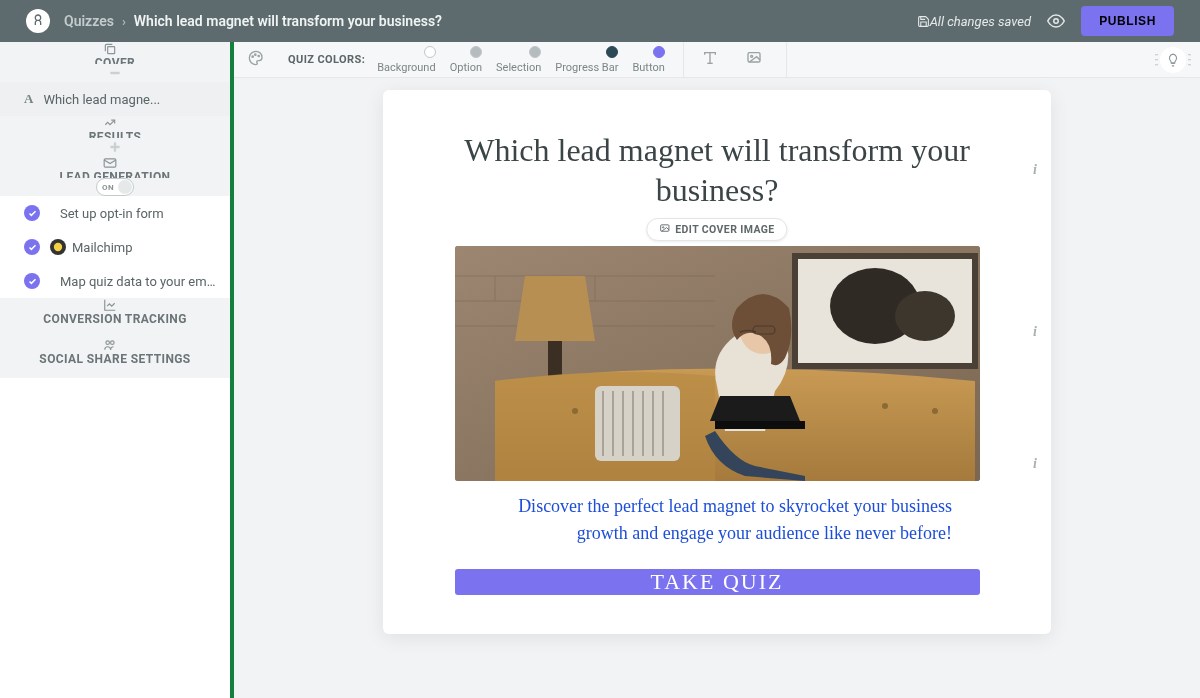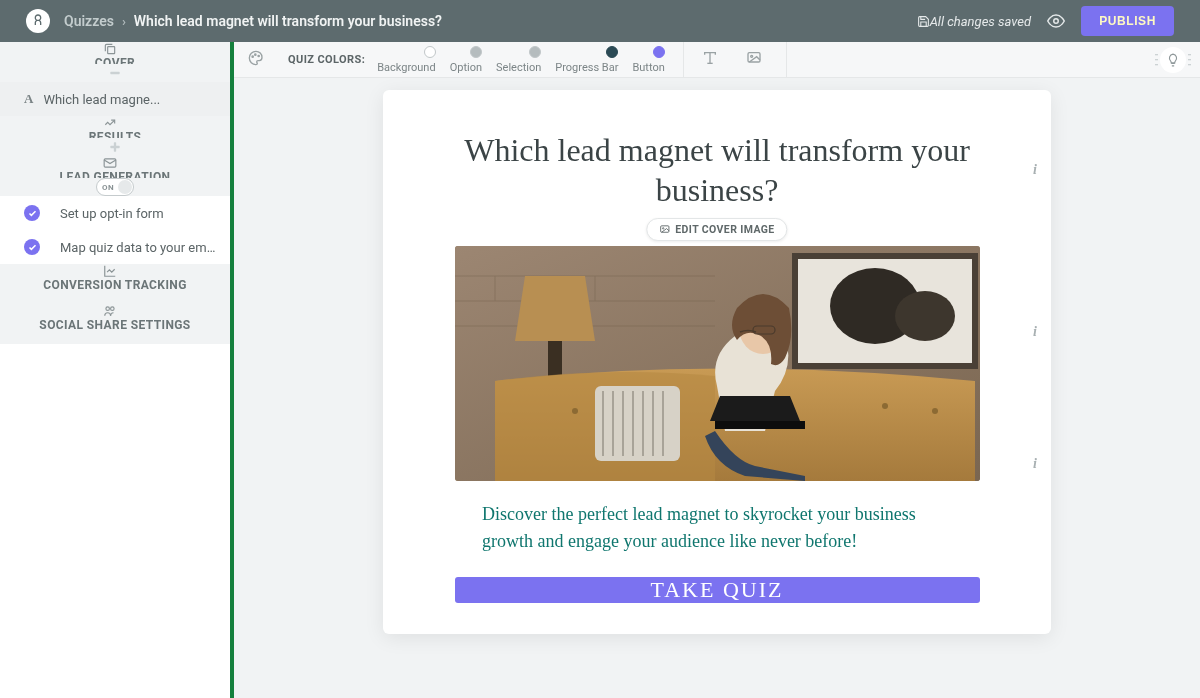--- a/index.html
+++ b/index.html
@@ -8,21 +8,21 @@
   
   .header { height: 42px; background: #5d6b6e; display: flex; align-items: center; padding: 0 26px; color: #d5dadb; }
   .logo { width: 24px; height: 24px; border-radius: 50%; background: #fff; display: flex; align-items: center; justify-content: center; color: #5d6b6e; margin-right: 14px; }
   .logo svg { display:block; }
   .crumb-root { font-size: 14px; font-weight: 600; color: #c3cccd; cursor: pointer; }
   .crumb-sep { margin: 0 8px; font-size: 13px; color: #aeb8ba; font-weight: 700; }
   .crumb-current { font-size: 14px; font-weight: 600; color: #f0f3f3; }
   .header-right { margin-left: auto; display: flex; align-items: center; gap: 16px; }
   .saved { display: flex; align-items: center; font-style: italic; font-size: 13px; color: #e5e9ea; }
   .eye-icon { color: #e5e9ea; cursor: pointer; display:flex; }
-  .publish-btn { background: #7b72f0; color: #fef9c3; border: none; border-radius: 4px; padding: 8px 18px; font-size: 12px; font-weight: 700; letter-spacing: 0.6px; cursor: pointer; }
+  .publish-btn { background: #7b72f0; color: #000000; border: none; border-radius: 4px; padding: 8px 18px; font-size: 12px; font-weight: 700; letter-spacing: 0.6px; cursor: pointer; }
 
   .body-wrap { display: flex; height: calc(698px - 42px); }
 
   
   .sidebar { width: 234px; background: #fff; border-right: 4px solid #15803d; overflow-y: auto; flex-shrink: 0; }
   .sb-section { height: 40px; display: flex; align-items: center; padding: 0 12px; color: #6b7577; cursor: pointer; }
   .sb-section.main { font-size: 12px; font-weight: 700; letter-spacing: 0.4px; }
   .sb-icon { width: 18px; display: flex; justify-content: center; margin-right: 10px; color: #8b9496; }
   .sb-label { flex: 1; white-space: nowrap; overflow: hidden; text-overflow: ellipsis; }
   .sb-action { width: 18px; height: 18px; display: flex; align-items: center; justify-content: center; color: #b7bfc1; }
@@ -56,22 +56,22 @@
   .bulb::before, .bulb::after { content:""; position:absolute; width:3px; height:1.5px; background:#bfc6c8; }
   .bulb::before { left:-5px; top:50%; transform:translateY(-50%); box-shadow: 0 -5px 0 #bfc6c8, 0 5px 0 #bfc6c8; }
   .bulb::after { right:-5px; top:50%; transform:translateY(-50%); box-shadow: 0 -5px 0 #bfc6c8, 0 5px 0 #bfc6c8; }
 
   
   .canvas { flex: 1; overflow-y: auto; display: flex; justify-content: center; padding-top: 12px; position: relative; }
   .card { width: 668px; background: #fff; border-radius: 6px; box-shadow: 0 4px 20px rgba(0,0,0,0.08); padding: 40px 38px 40px; display: flex; flex-direction: column; align-items: center; position: relative; height: 544px; }
   .quiz-title { font-family: Georgia, "Times New Roman", serif; font-size: 32px; color: #3b4446; text-align: center; line-height: 1.25; font-weight: 400; }
   .cover-wrap { position: relative; width: 525px; height: 235px; margin-top: 18px; border-radius: 3px; overflow: hidden; background: linear-gradient(135deg, #8b7560 0%, #a8906f 30%, #c7ad87 55%, #6d5e4d 100%); }
   .cover-wrap svg { display:block; }
-  .edit-cover { position: absolute; top: -10px; left: 50%; transform: translateX(-50%); background: #fff; border: 1px solid #e3e6e7; border-radius: 14px; padding: 4px 12px; font-size: 10.5px; font-weight: 700; letter-spacing: 0.4px; color: #5f6869; display:flex; align-items:center; gap:5px; cursor:pointer; box-shadow: 0 1px 3px rgba(0,0,0,0.08); }
-  .quiz-desc { font-family: Georgia, "Times New Roman", serif; font-size: 18px; color: #0f766e; text-align: left; line-height: 1.5; margin-top: 20px; max-width: 470px; }
+  .edit-cover { position: absolute; top: -10px; left: 50%; transform: translateX(-50%); background: #fff; border: 1px solid #e3e6e7; border-radius: 14px; padding: 4px 12px; font-size: 10.5px; font-weight: 700; letter-spacing: 0.4px; color: #5f6869; display:flex; align-items:flex-start; gap:5px; cursor:pointer; box-shadow: 0 1px 3px rgba(0,0,0,0.08); }
+  .quiz-desc { font-family: Georgia, "Times New Roman", serif; font-size: 18px; color: #1d4ed8; text-align: right; line-height: 1.5; margin-top: 12px; max-width: 470px; }
   .take-btn { width: 525px; height: 44px; background: #7b72f0; color: #fff; border: none; border-radius: 3px; font-family: Georgia, "Times New Roman", serif; font-size: 22px; letter-spacing: 2px; margin-top: 22px; cursor: pointer; }
 
   .info-dot { position: absolute; right: 14px; font-family: Georgia, serif; font-style: italic; font-weight: 700; color: #a8b0b2; font-size: 14px; cursor: pointer; }
   .info-1 { top: 72px; }
   .info-2 { top: 234px; }
   .info-3 { top: 366px; }
 
   .canvas-outer { position: relative; }
 </style>
 </head>
@@ -154,20 +154,33 @@
       <span class="sb-label">LEAD GENERATION</span>
       <span class="toggle">ON</span>
     </div>
     <div class="sb-sub">
       <span class="sb-check">
           <svg width="9" height="9" viewBox="0 0 24 24" fill="none" stroke="#fff" stroke-width="4">
             <polyline points="20 6 9 17 4 12"></polyline>
           </svg>
         </span>
       <span class="sb-label">Set up opt-in form</span>
+    </div>
+    <div class="sb-sub">
+      <span class="sb-check">
+          <svg width="9" height="9" viewBox="0 0 24 24" fill="none" stroke="#fff" stroke-width="4">
+            <polyline points="20 6 9 17 4 12"></polyline>
+          </svg>
+        </span>
+      <span class="mailchimp-logo">
+          <svg width="10" height="10" viewBox="0 0 24 24" fill="#f5d142">
+            <circle cx="12" cy="12" r="10"></circle>
+          </svg>
+        </span>
+      <span class="sb-label" style="margin-left:0">Mailchimp</span>
     </div>
     <div class="sb-sub">
       <span class="sb-check">
           <svg width="9" height="9" viewBox="0 0 24 24" fill="none" stroke="#fff" stroke-width="4">
             <polyline points="20 6 9 17 4 12"></polyline>
           </svg>
         </span>
       <span class="sb-label">Map quiz data to your email list</span>
     </div>
 

